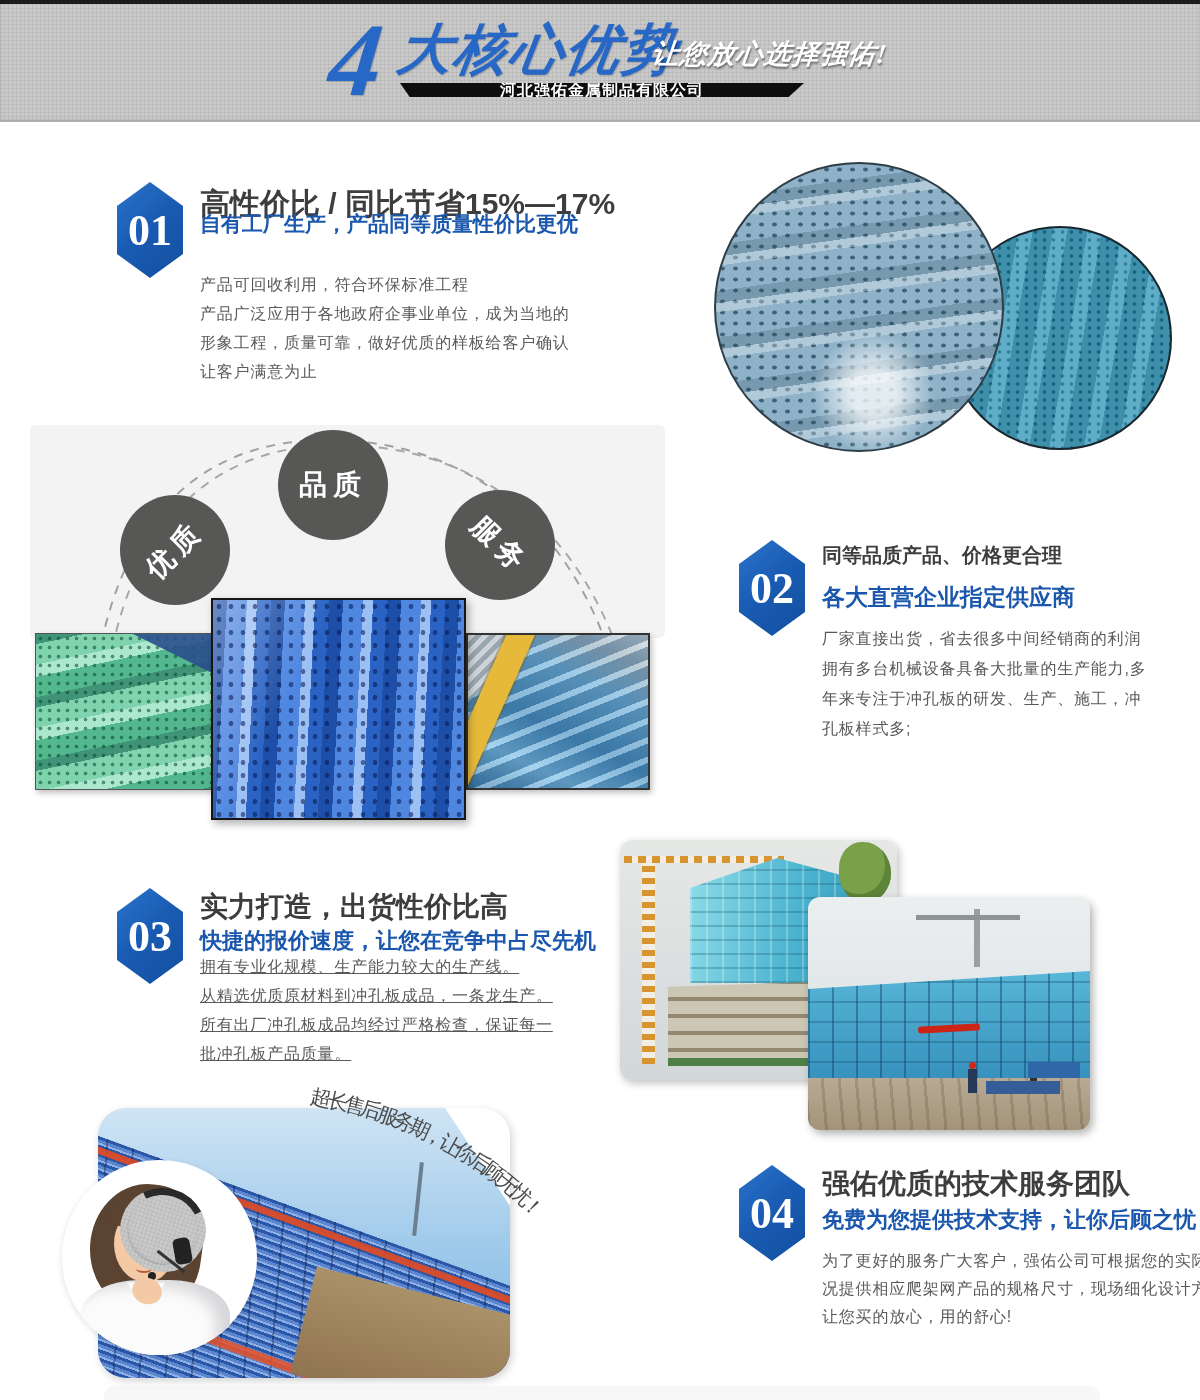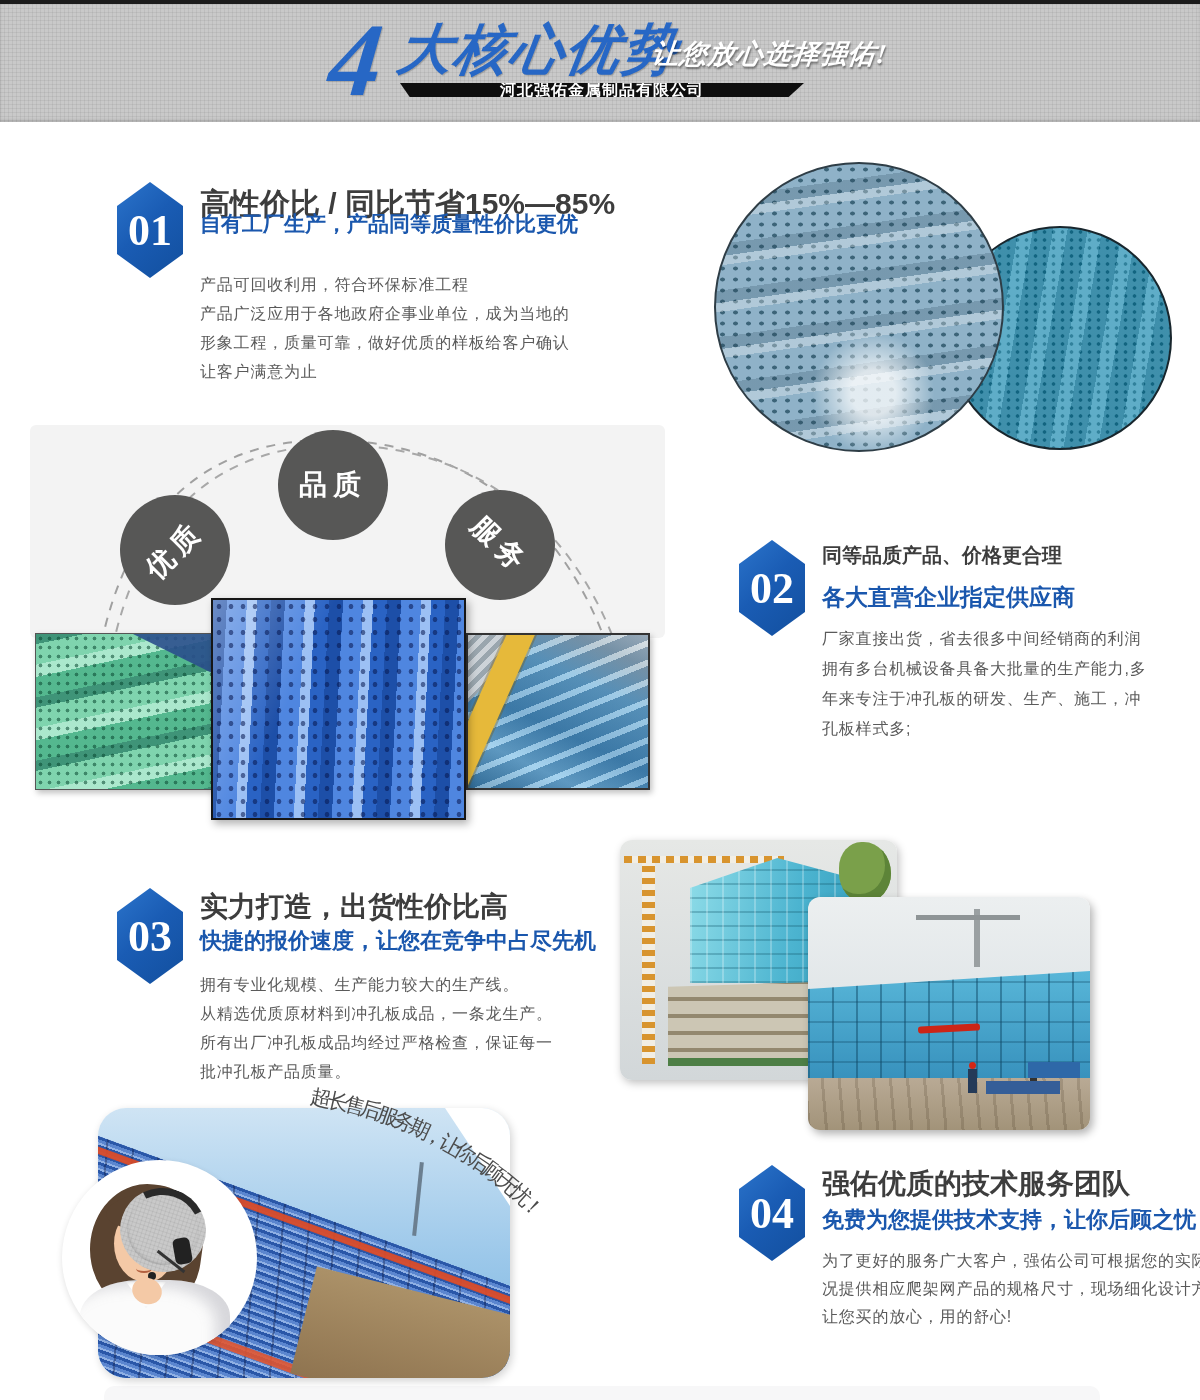--- a/index.html
+++ b/index.html
@@ -40,21 +40,21 @@
   .s1 .t{font:bold 30px "Liberation Sans", sans-serif;top:2px;}
   .s1 .st{font-size:21px;top:28px;}
   .s1 .bd{top:88px;line-height:29px;}
   .s2{left:739px;top:540px;}
   .s2 .t{font-family:Liberation Sans, sans-serif;font-weight:bold;font-size:20px;top:2px;}
   .s2 .st{font-size:23px;top:42px;}
   .s2 .bd{top:84px;line-height:30px;}
   .s3{left:117px;top:888px;}
   .s3 .t{font-family:"Liberation Serif", serif;font-weight:bold;font-size:28px;top:0px;}
   .s3 .st{font-size:22px;top:38px;}
-  .s3 .bd{top:82px;line-height:29px;}
+  .s3 .bd{top:64px;line-height:29px;text-decoration:underline;}
   .s4{left:739px;top:1165px;}
   .s4 .t{font:bold 28px "Liberation Sans", sans-serif;top:0px;}
   .s4 .st{font-size:22px;top:40px;}
   .s4 .bd{top:82px;line-height:28px;}
 
   
   .circ{position:absolute;border-radius:50%;}
   .circ-big{left:714px;top:162px;width:286px;height:286px;background:#8fb2c8;
         border:2px solid #2e3d46;
         background-image:
@@ -202,21 +202,21 @@
     <div class="big4">4</div>
     <div class="hdr-title">大核心优势</div>
     <div class="hdr-tag">让您放心选择强佑!</div>
     <div class="hdr-bar">
       <span>河北强佑金属制品有限公司</span>
     </div>
   </div>
 
   <div class="sec s1">
     <div class="hex">01</div>
-    <div class="t">高性价比 / 同比节省15%—85%</div>
+    <div class="t">高性价比 / 同比节省15%—17%</div>
     <div class="st">自有工厂生产，产品同等质量性价比更优</div>
     <div class="bd">
       <div>产品可回收利用，符合环保标准工程</div>
       <div>产品广泛应用于各地政府企事业单位，成为当地的</div>
       <div>形象工程，质量可靠，做好优质的样板给客户确认</div>
       <div>让客户满意为止</div>
     </div>
   </div>
 
   <div class="circ circ-big"></div>

